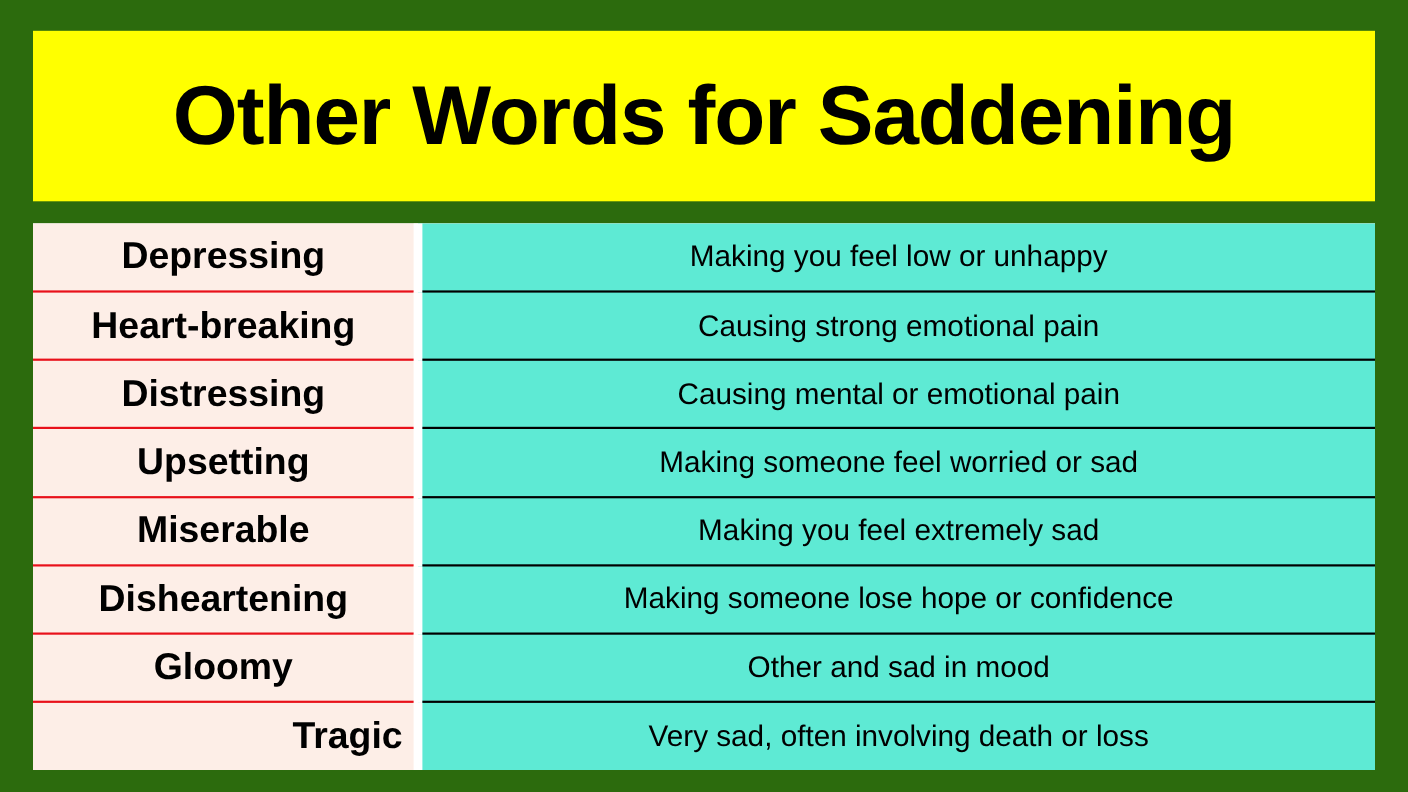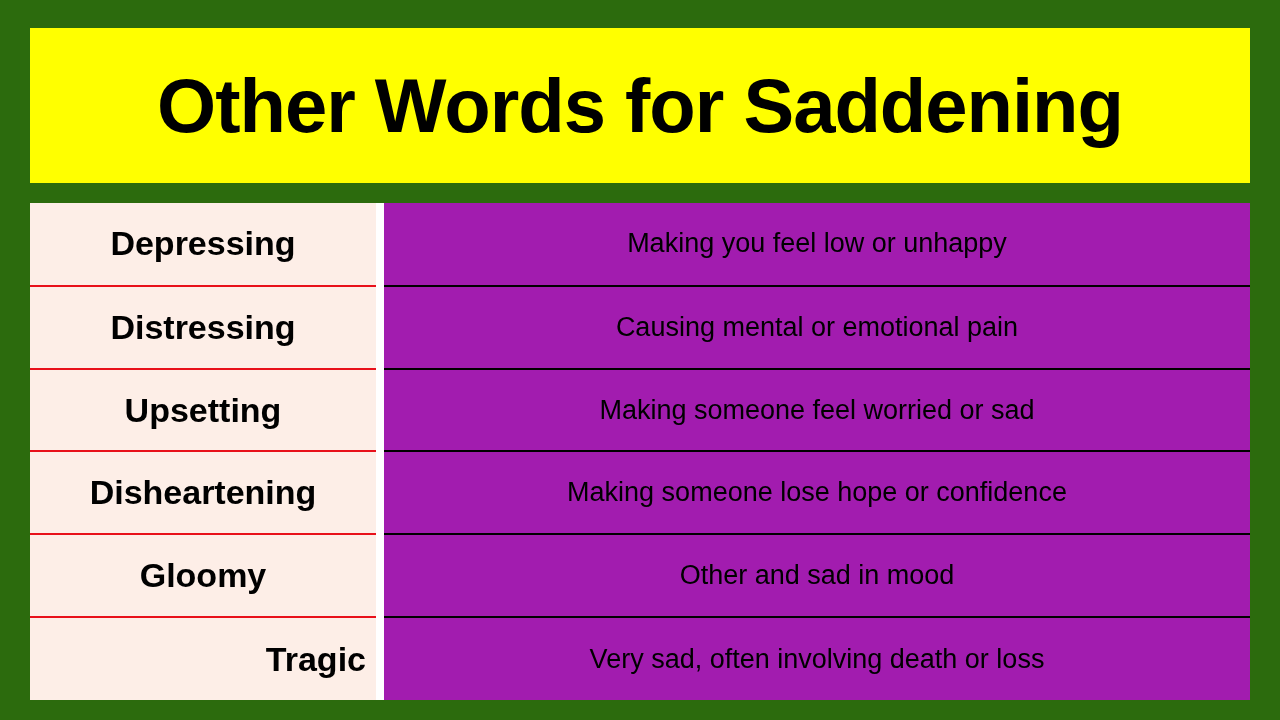--- a/index.html
+++ b/index.html
@@ -71,21 +71,21 @@
     width: 350px;
     background: #fdeee7;
     text-align: center;
     font-weight: bold;
     font-size: 34px;
     color: #000;
     border-bottom: 2.5px solid #e8101a;
     border-right: 8px solid #ffffff;
   }
   td.def {
-    background: #a21caf;
+    background: #5eead4;
     text-align: center;
     font-size: 27px;
     color: #000;
     border-bottom: 2.5px solid #000000;
   }
   table.syn tr:last-child td.word { border-bottom: none; text-align: right; }
   table.syn tr:last-child td.def { border-bottom: none; margin-top: 32px; }
 </style>
 </head>
 <body>
@@ -103,26 +103,34 @@
       <circle cx="47" cy="84" r="8" fill="#6f9f52"></circle>
     </svg>
 
     <table class="syn">
       <tbody>
         <tr>
           <td class="word">Depressing</td>
           <td class="def">Making you feel low or unhappy</td>
         </tr>
         <tr>
+          <td class="word">Heart-breaking</td>
+          <td class="def">Causing strong emotional pain</td>
+        </tr>
+        <tr>
           <td class="word">Distressing</td>
           <td class="def">Causing mental or emotional pain</td>
         </tr>
         <tr>
           <td class="word">Upsetting</td>
           <td class="def">Making someone feel worried or sad</td>
+        </tr>
+        <tr>
+          <td class="word">Miserable</td>
+          <td class="def">Making you feel extremely sad</td>
         </tr>
         <tr>
           <td class="word">Disheartening</td>
           <td class="def">Making someone lose hope or confidence</td>
         </tr>
         <tr>
           <td class="word">Gloomy</td>
           <td class="def">Other and sad in mood</td>
         </tr>
         <tr>

